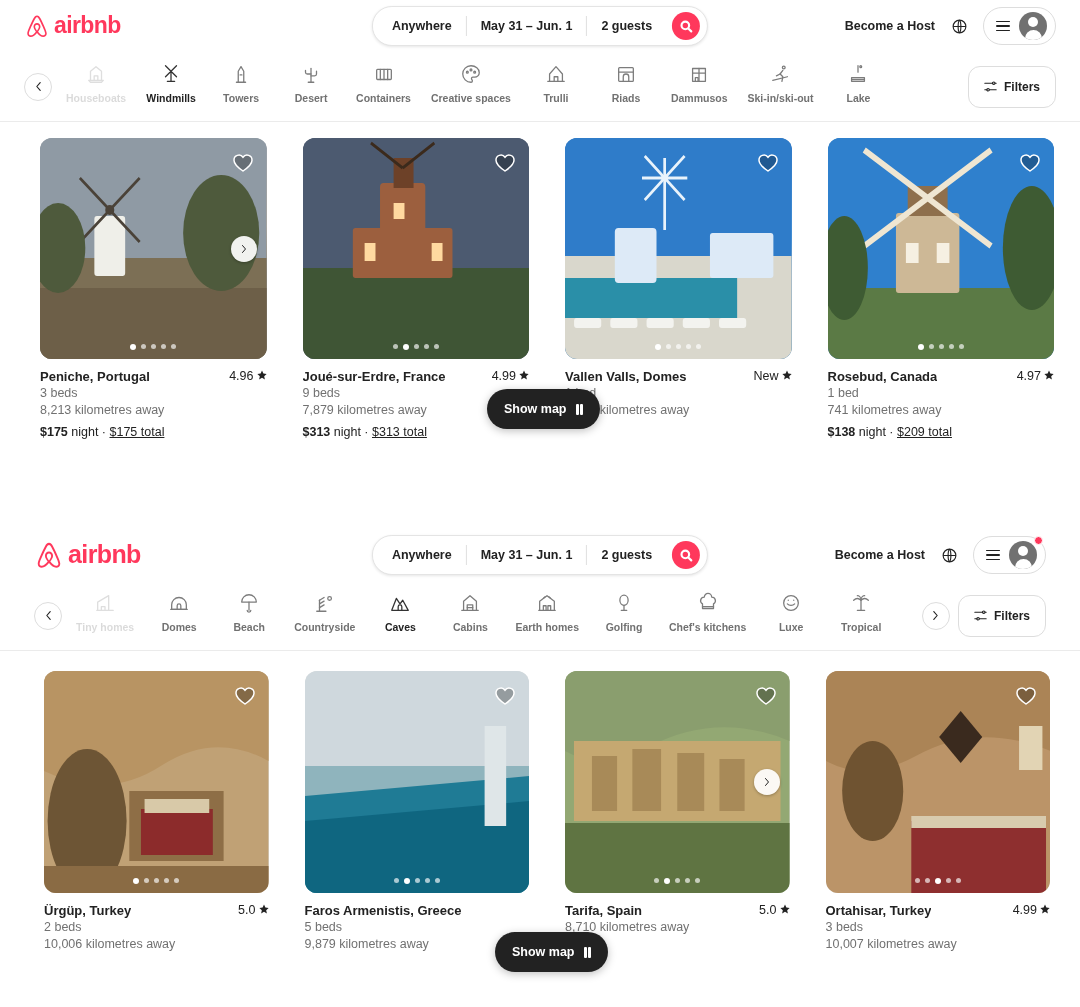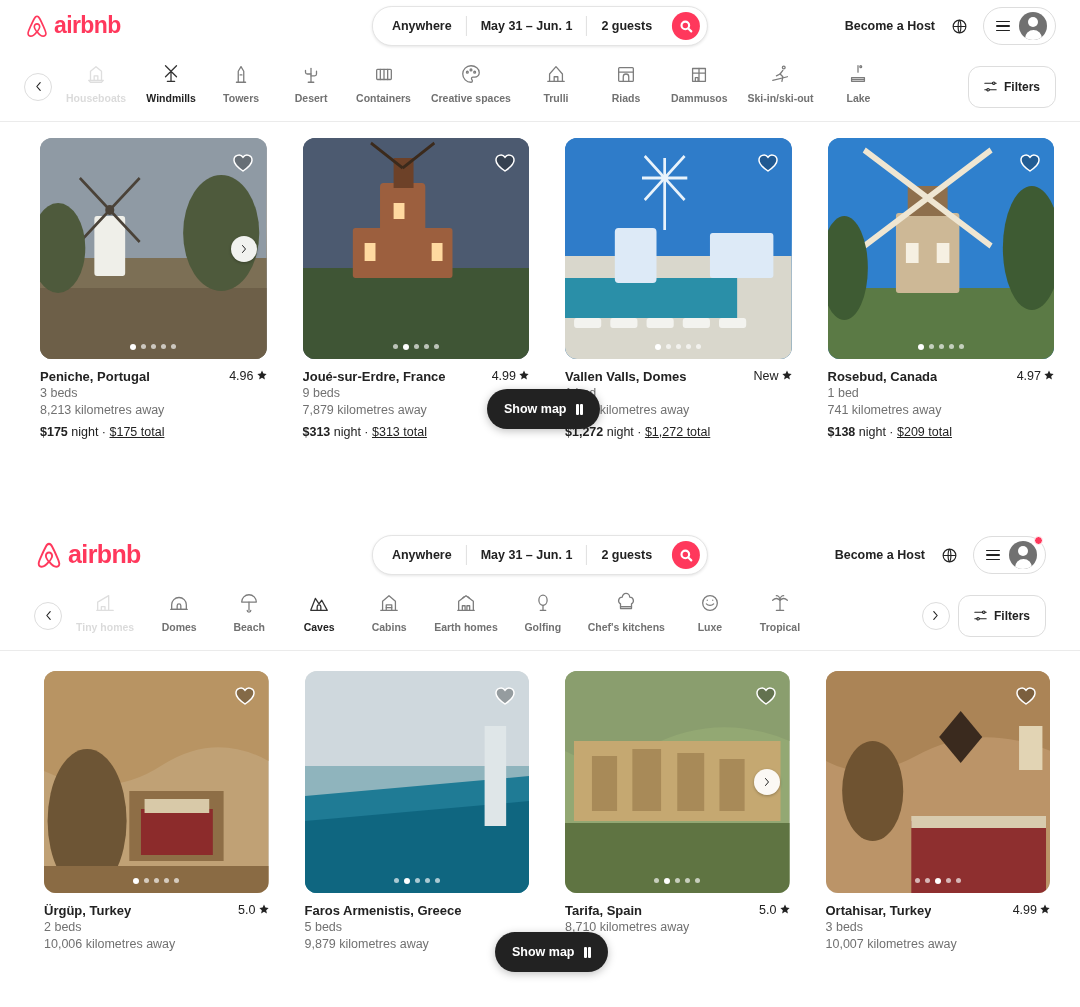--- a/index.html
+++ b/index.html
@@ -605,21 +605,20 @@
             <div class="card-title">Vallen Valls, Domes</div>
             <div class="card-rating">
               <span>New</span>
               <span><svg width="10" height="10" viewBox="0 0 16 16" fill="#222">
                   <path d="M8 0.8l2.2 4.8 5.2.6-3.9 3.6 1.1 5.2L8 12.4 3.4 15l1.1-5.2L.6 6.2l5.2-.6z"></path>
                 </svg></span>
             </div>
           </div>
           <div class="card-sub">1 bed</div>
           <div class="card-sub">6,754 kilometres away</div>
-          <div class="card-price"><b>$1,272</b><span> night · </span><span class="tot">$1,272 total</span></div>
         </div>
       </div>
       <div class="card">
         <div class="card-media">
           <div class="ph sky4"><svg width="100%" height="100%" viewBox="0 0 250 221" preserveAspectRatio="none">
               <rect width="250" height="221" fill="#2f80cd"></rect>
               <rect y="150" width="250" height="71" fill="#5b7a45"></rect>
               <g fill="#cdb896">
                 <rect x="75" y="75" width="70" height="80" rx="3"></rect>
               </g>
@@ -747,20 +746,31 @@
         <div class="cat-item">
           <div class="cat-ico">
             <svg width="22" height="22" viewBox="0 0 24 24" fill="none" stroke="currentColor" stroke-width="1.4" stroke-linecap="round" stroke-linejoin="round">
               <path d="M12 11v9"></path>
               <path d="M4 11a8 8 0 0116 0z"></path>
               <path d="M10 20a2 2 0 004 0"></path>
             </svg>
           </div>
           <div class="cat-label">Beach</div>
         </div>
+        <div class="cat-item">
+          <div class="cat-ico">
+            <svg width="22" height="22" viewBox="0 0 24 24" fill="none" stroke="currentColor" stroke-width="1.4" stroke-linecap="round" stroke-linejoin="round">
+              <path d="M6 21V9"></path>
+              <path d="M6 9l5-3M6 13l5-3M6 17l5-3"></path>
+              <path d="M3 21h10"></path>
+              <circle cx="17" cy="7" r="2"></circle>
+            </svg>
+          </div>
+          <div class="cat-label">Countryside</div>
+        </div>
         <div class="cat-item active">
           <div class="cat-ico">
             <svg width="22" height="22" viewBox="0 0 24 24" fill="none" stroke="currentColor" stroke-width="1.4" stroke-linecap="round" stroke-linejoin="round">
               <path d="M3 20l5-13 4 6 3-4 6 11z"></path>
               <path d="M10 20v-4a2 2 0 014 0v4"></path>
             </svg>
           </div>
           <div class="cat-label">Caves</div>
         </div>
         <div class="cat-item">

